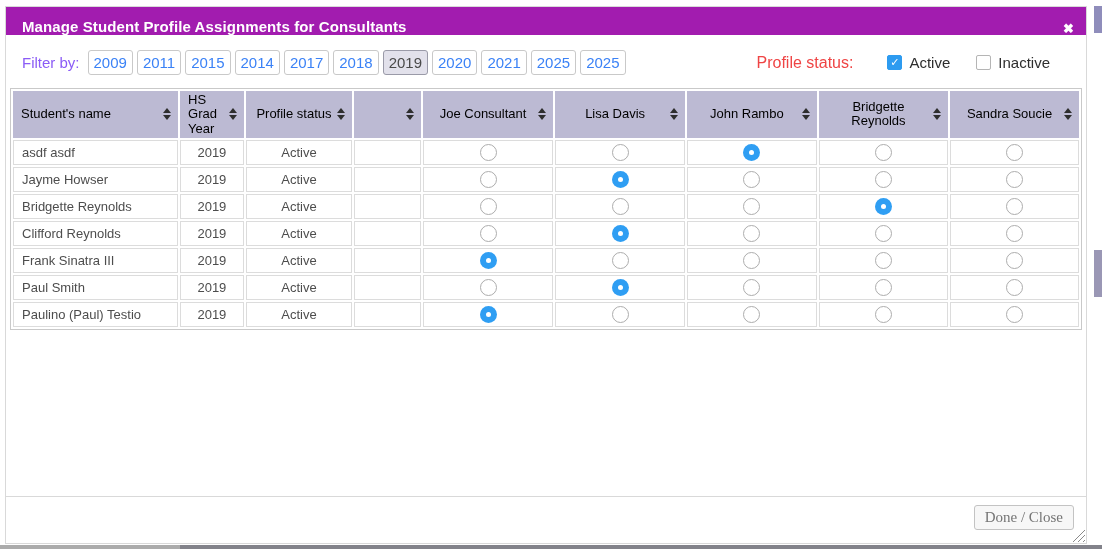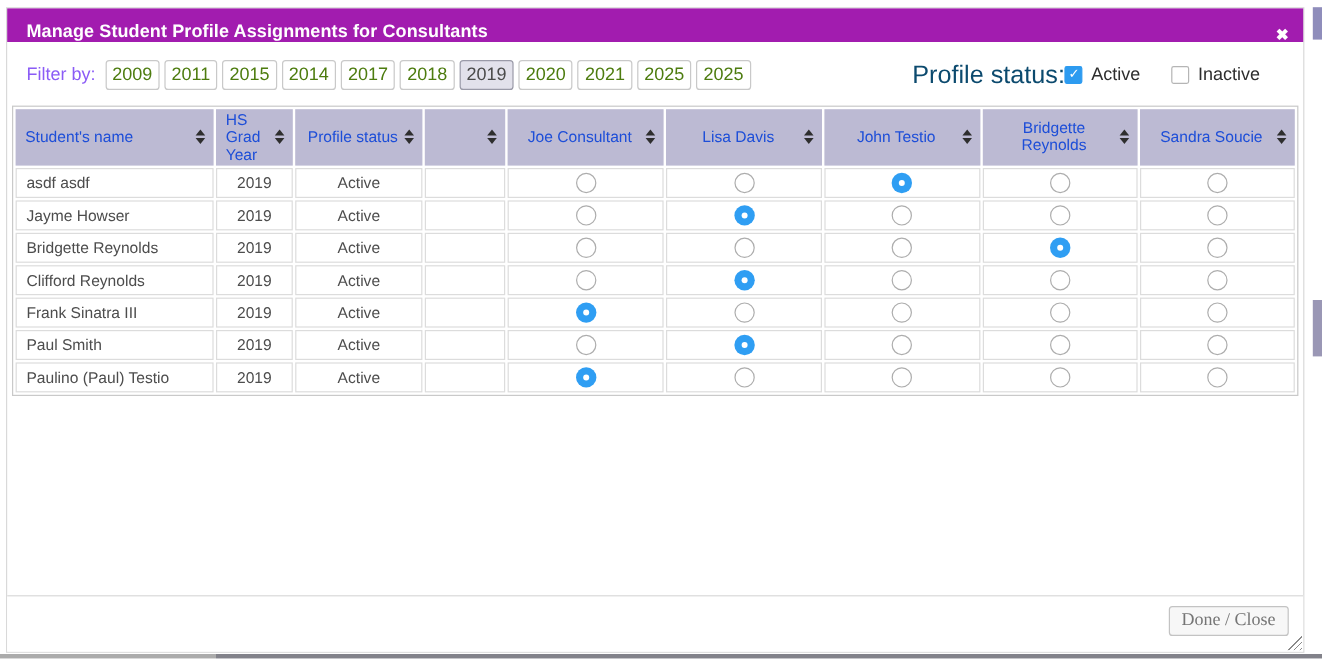--- a/index.html
+++ b/index.html
@@ -25,48 +25,48 @@
   }
 
   
   .filter-row {
     display:flex; align-items:center; padding:15px 12px 0 16px;
   }
   .filter-label { font-size:15px; color:#8b5cf6; margin-right:8px; white-space:nowrap; }
   .years { display:flex; gap:4px; }
   .year-btn {
     font-family:"Liberation Sans", sans-serif;
-    font-size:15px; color:#4d7c0f; background:#fff;
+    font-size:15px; color:#3b82f6; background:#fff;
     border:1px solid #c9c9c9; border-radius:3px;
     padding:2px 5px; line-height:19px; cursor:pointer;
   }
   .year-btn.selected {
     background:#e2e1eb; color:#4a4a4a; border-color:#9a9aa8;
   }
   .status-filter { margin-left:auto; display:flex; align-items:center; }
-  .status-label { font-size:21px; color:#0c4a6e; }
+  .status-label { font-size:16px; color:#ef4444; margin-right:34px; }
   .cb-option { display:flex; align-items:center; margin-right:26px; cursor:pointer; }
   .cb-option:last-child { margin-right:24px; }
   .cb {
     width:15px; height:15px; border-radius:2px; margin-right:7px;
     display:inline-flex; align-items:center; justify-content:center;
     font-size:11px; color:#fff; line-height:1;
   }
   .cb.checked { background:#2d9bf0; border:1px solid #2d9bf0; }
   .cb.unchecked { background:#fff; border:1px solid #b5b5b5; }
   .cb-text { font-size:15px; color:#2e2e2e; }
 
   
   .table-wrap { padding:13px 4px 0 4px; }
   table.assign {
     width:100%; border:1px solid #c9c9c9;
     border-collapse:separate; border-spacing:2px; background:#fff;
   }
   table.assign th {
-    background:#bcbad3; color:#1d4ed8; font-size:13px; font-weight:normal;
+    background:#bcbad3; color:#000000; font-size:13px; font-weight:normal;
     height:30px; position:relative; padding:2px 18px 2px 8px;
   }
   th .th-inner { display:flex; align-items:center; height:100%; }
   th.c-center .th-inner { justify-content:center; }
   th.c-left .th-inner { justify-content:flex-start; text-align:left; }
   th .th-label { line-height:1.1; }
   .sort-icon {
     position:absolute; right:7px; top:50%; transform:translateY(-50%);
     display:inline-flex; flex-direction:column; align-items:center; gap:2px;
   }
@@ -225,21 +225,21 @@
                 <div class="th-inner">
                   <span class="th-label">Lisa Davis</span>
                 </div>
                 <span class="sort-icon">
                   <i class="up"></i>
                   <i class="down"></i>
                 </span>
               </th>
               <th class="c-center">
                 <div class="th-inner">
-                  <span class="th-label">John Testio</span>
+                  <span class="th-label">John Rambo</span>
                 </div>
                 <span class="sort-icon">
                   <i class="up"></i>
                   <i class="down"></i>
                 </span>
               </th>
               <th class="c-center">
                 <div class="th-inner">
                   <span class="th-label">Bridgette Reynolds</span>
                 </div>

